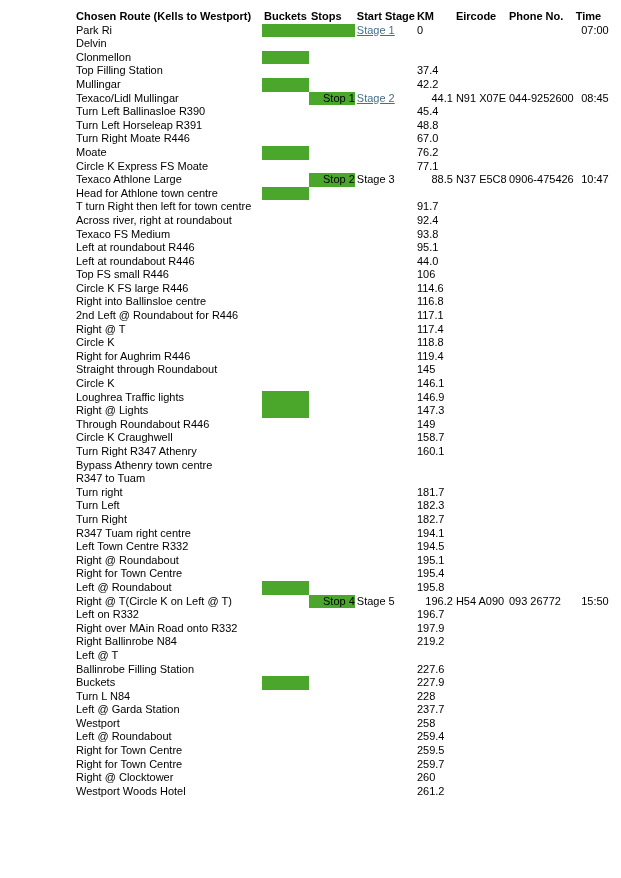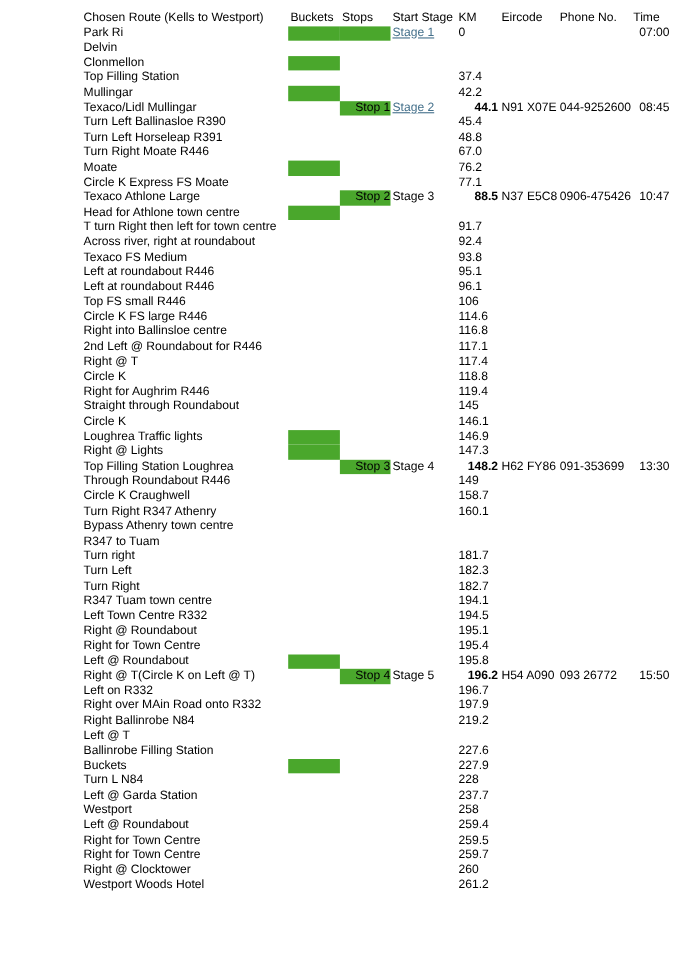--- a/index.html
+++ b/index.html
@@ -18,31 +18,31 @@
     font-size: 11px;
     line-height: 13.6px;
     height: 13.6px;
     white-space: nowrap;
     overflow: visible;
     font-weight: normal;
     text-align: left;
     vertical-align: middle;
     color: #000000;
   }
-  th { font-weight: normal; margin-top: 25px; }
+  th { font-weight: bold; margin-top: 25px; }
   col.c-route   { width: 188px; }
   col.c-bucket  { width: 47px; }
   col.c-stop    { width: 40px; }
   col.c-stage   { width: 60px; }
   col.c-km      { width: 39px; }
   col.c-eircode { width: 53px; }
   col.c-phone   { width: 66px; }
   col.c-time    { width: 36px; }
   td.t-time { text-align: right; padding-right: 1px; padding-left: 0; }
-  td.km-bold { font-weight: bold; text-align: right; padding-right: 1px; padding-left: 0; }
+  td.km-bold { font-weight: normal; text-align: right; padding-right: 1px; padding-left: 0; }
   .fill-green { background: var(--green); padding-left: 14px; }
   .fill-red   { background: var(--red); }
   a.stage-link { color: var(--link); cursor: pointer; margin-top: 43px; }
 </style>
 </head>
 <body>
 
 <div class="sheet">
   <table>
     <colgroup>
@@ -236,21 +236,21 @@
           <td>95.1</td>
           <td></td>
           <td></td>
           <td class="t-time"></td>
         </tr>
         <tr>
           <td>Left at roundabout R446</td>
           <td></td>
           <td></td>
           <td></td>
-          <td>96.1</td>
+          <td>44.0</td>
           <td></td>
           <td></td>
           <td class="t-time"></td>
         </tr>
         <tr>
           <td>Top FS small R446</td>
           <td></td>
           <td></td>
           <td></td>
           <td>106</td>
@@ -352,30 +352,20 @@
           <td>Right @ Lights</td>
           <td class="fill-green"></td>
           <td></td>
           <td></td>
           <td>147.3</td>
           <td></td>
           <td></td>
           <td class="t-time"></td>
         </tr>
         <tr>
-          <td>Top Filling Station Loughrea</td>
-          <td></td>
-          <td class="fill-green">Stop 3</td>
-          <td>Stage 4</td>
-          <td class="km-bold">148.2</td>
-          <td>H62 FY86</td>
-          <td>091-353699</td>
-          <td class="t-time">13:30</td>
-        </tr>
-        <tr>
           <td>Through Roundabout R446</td>
           <td></td>
           <td></td>
           <td></td>
           <td>149</td>
           <td></td>
           <td></td>
           <td class="t-time"></td>
         </tr>
         <tr>
@@ -442,21 +432,21 @@
           <td>Turn Right</td>
           <td></td>
           <td></td>
           <td></td>
           <td>182.7</td>
           <td></td>
           <td></td>
           <td class="t-time"></td>
         </tr>
         <tr>
-          <td>R347 Tuam town centre</td>
+          <td>R347 Tuam right centre</td>
           <td></td>
           <td></td>
           <td></td>
           <td>194.1</td>
           <td></td>
           <td></td>
           <td class="t-time"></td>
         </tr>
         <tr>
           <td>Left Town Centre R332</td>

